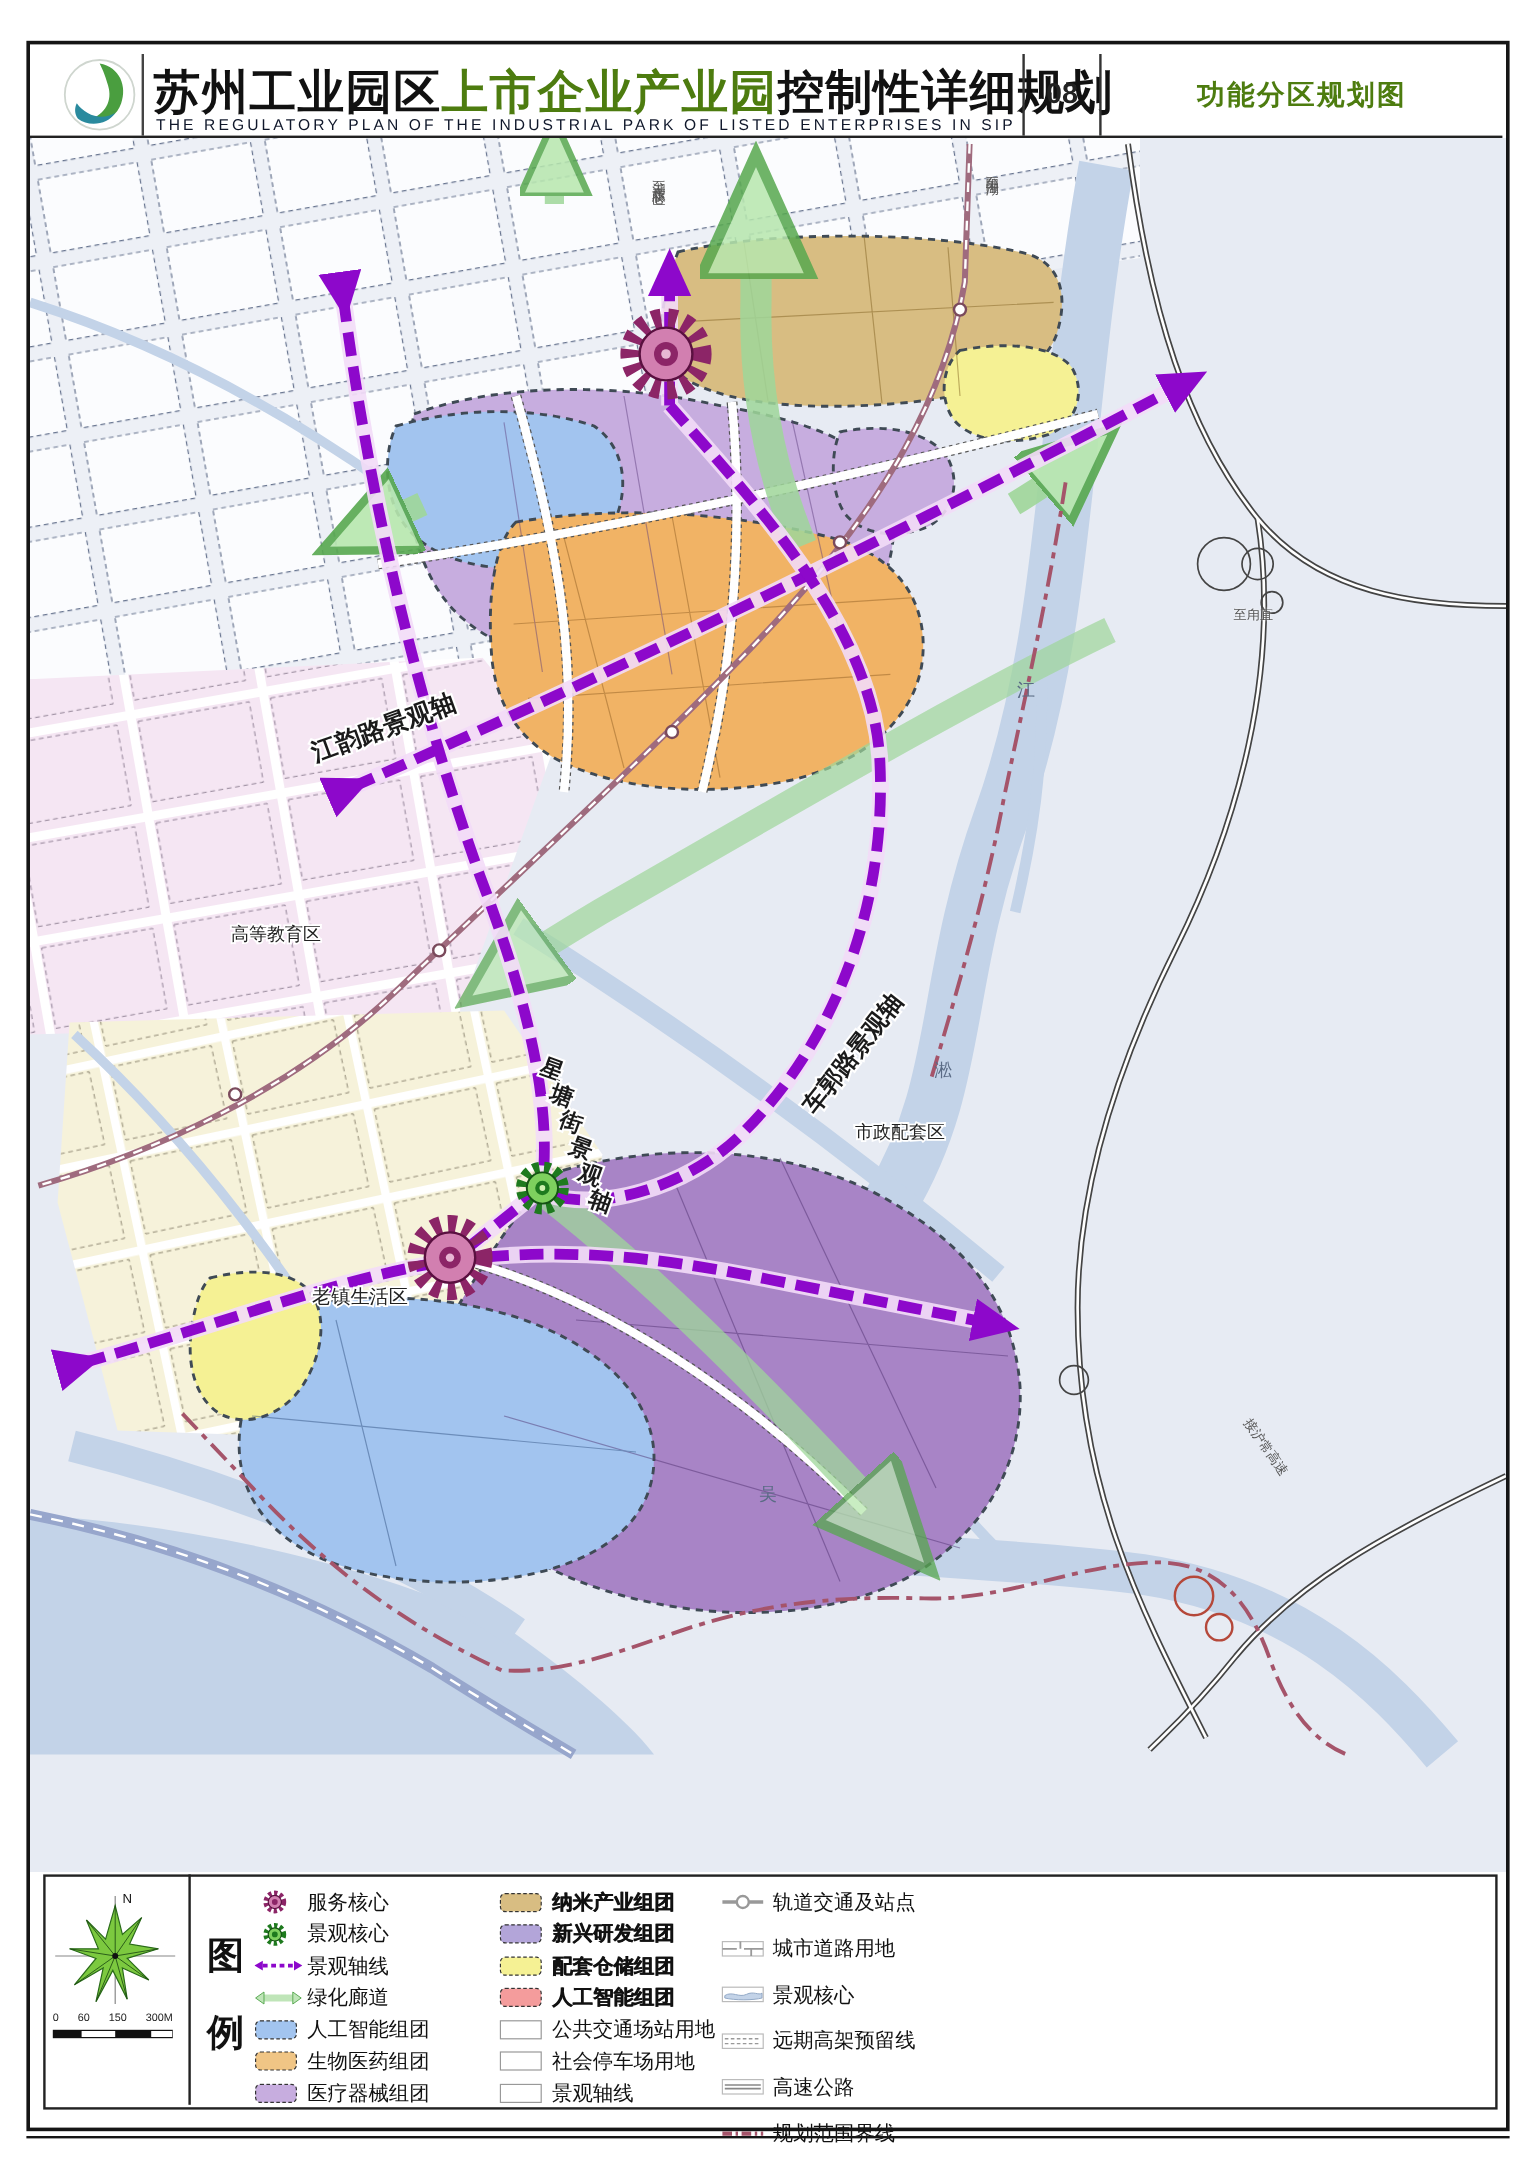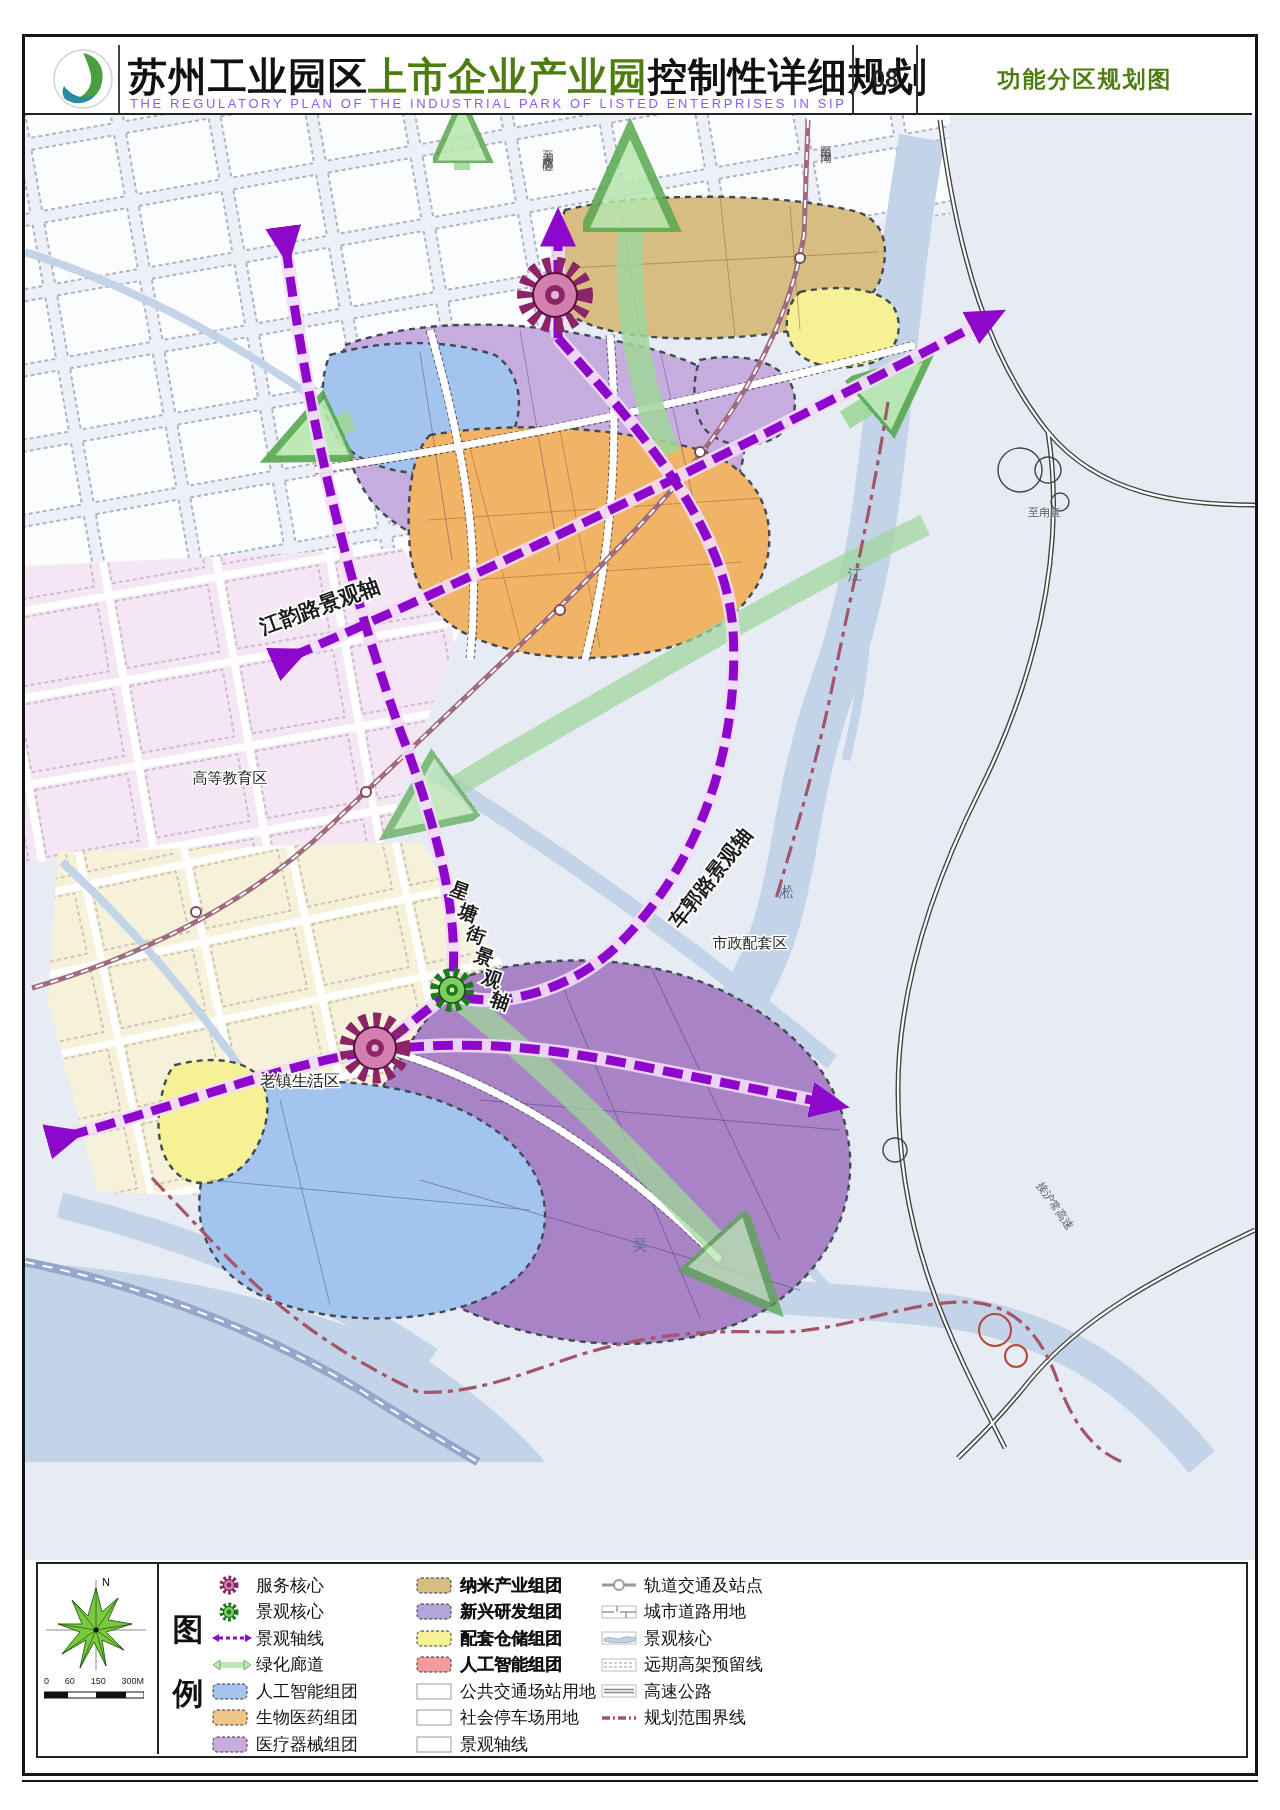--- a/index.html
+++ b/index.html
@@ -7,21 +7,21 @@
         font-family:"Liberation Sans",sans-serif;}
   .abs{position:absolute;}
   
   #frame{left:22px;top:34px;width:1230px;height:1736px;border:3px solid #151515;}
   #frame-bottom2{left:22px;top:1780px;width:1236px;height:2px;background:#151515;}
   
   #header-rule{left:25px;top:113px;width:1227px;height:2px;background:#222;}
   .hdr-div{top:45px;height:68px;width:2px;background:#333;}
   #title-line{left:128px;top:50px;white-space:nowrap;font-weight:bold;font-size:39px;color:#111;letter-spacing:1px;}
   #title-line .red{color:#4d7c0f;font-family:Liberation Serif, serif;}
-  #subtitle{left:130px;top:96px;font-size:13px;color:#8b5cf6;letter-spacing:2.6px;white-space:nowrap;}
+  #subtitle{left:130px;top:96px;font-size:13px;color:#0f172a;letter-spacing:2.6px;white-space:nowrap;}
   #sheetno{left:852px;top:45px;width:66px;height:68px;display:flex;align-items:center;justify-content:center;
            font-size:24px;color:#222;font-weight:700;}
   #sheetname{left:918px;top:45px;width:334px;height:68px;display:flex;align-items:center;justify-content:center;
            font-size:23px;color:#4d7c0f;font-weight:bold;letter-spacing:2px;}
   
   .vlabel{writing-mode:vertical-rl;text-orientation:upright;font-size:11px;color:#555;
           letter-spacing:2px;text-shadow:0 0 2px #fff;}
   .hlabel{font-size:11px;color:#555;text-shadow:0 0 2px #fff;white-space:nowrap;}
   
   #legend-box{left:36px;top:1562px;width:1208px;height:192px;background:#fff;border:2px solid #222;}
@@ -414,21 +414,21 @@
     <div class="lg-row">
         <span class="lg-ic">
           <svg width="36" height="17">
             <rect x="1" y="1" width="34" height="15" stroke="#999" fill="#ffffff"></rect>
           </svg>
         </span>
         <span class="lg-lb">景观轴线</span>
       </div>
   </div>
 
-  <div class="abs lg-col" style="left:600px;top:1572px;">
+  <div class="abs lg-col" style="left:600px;top:1572px;gap:12px;">
     <div class="lg-row">
         <span class="lg-ic">
           <svg width="38" height="16">
             <line x1="2" y1="8" x2="36" y2="8" stroke="#999" stroke-width="3"></line>
             <circle cx="19" cy="8" r="5" fill="#fff" stroke="#999" stroke-width="2"></circle>
           </svg>
         </span>
         <span class="lg-lb">轨道交通及站点</span>
       </div>
     <div class="lg-row">

